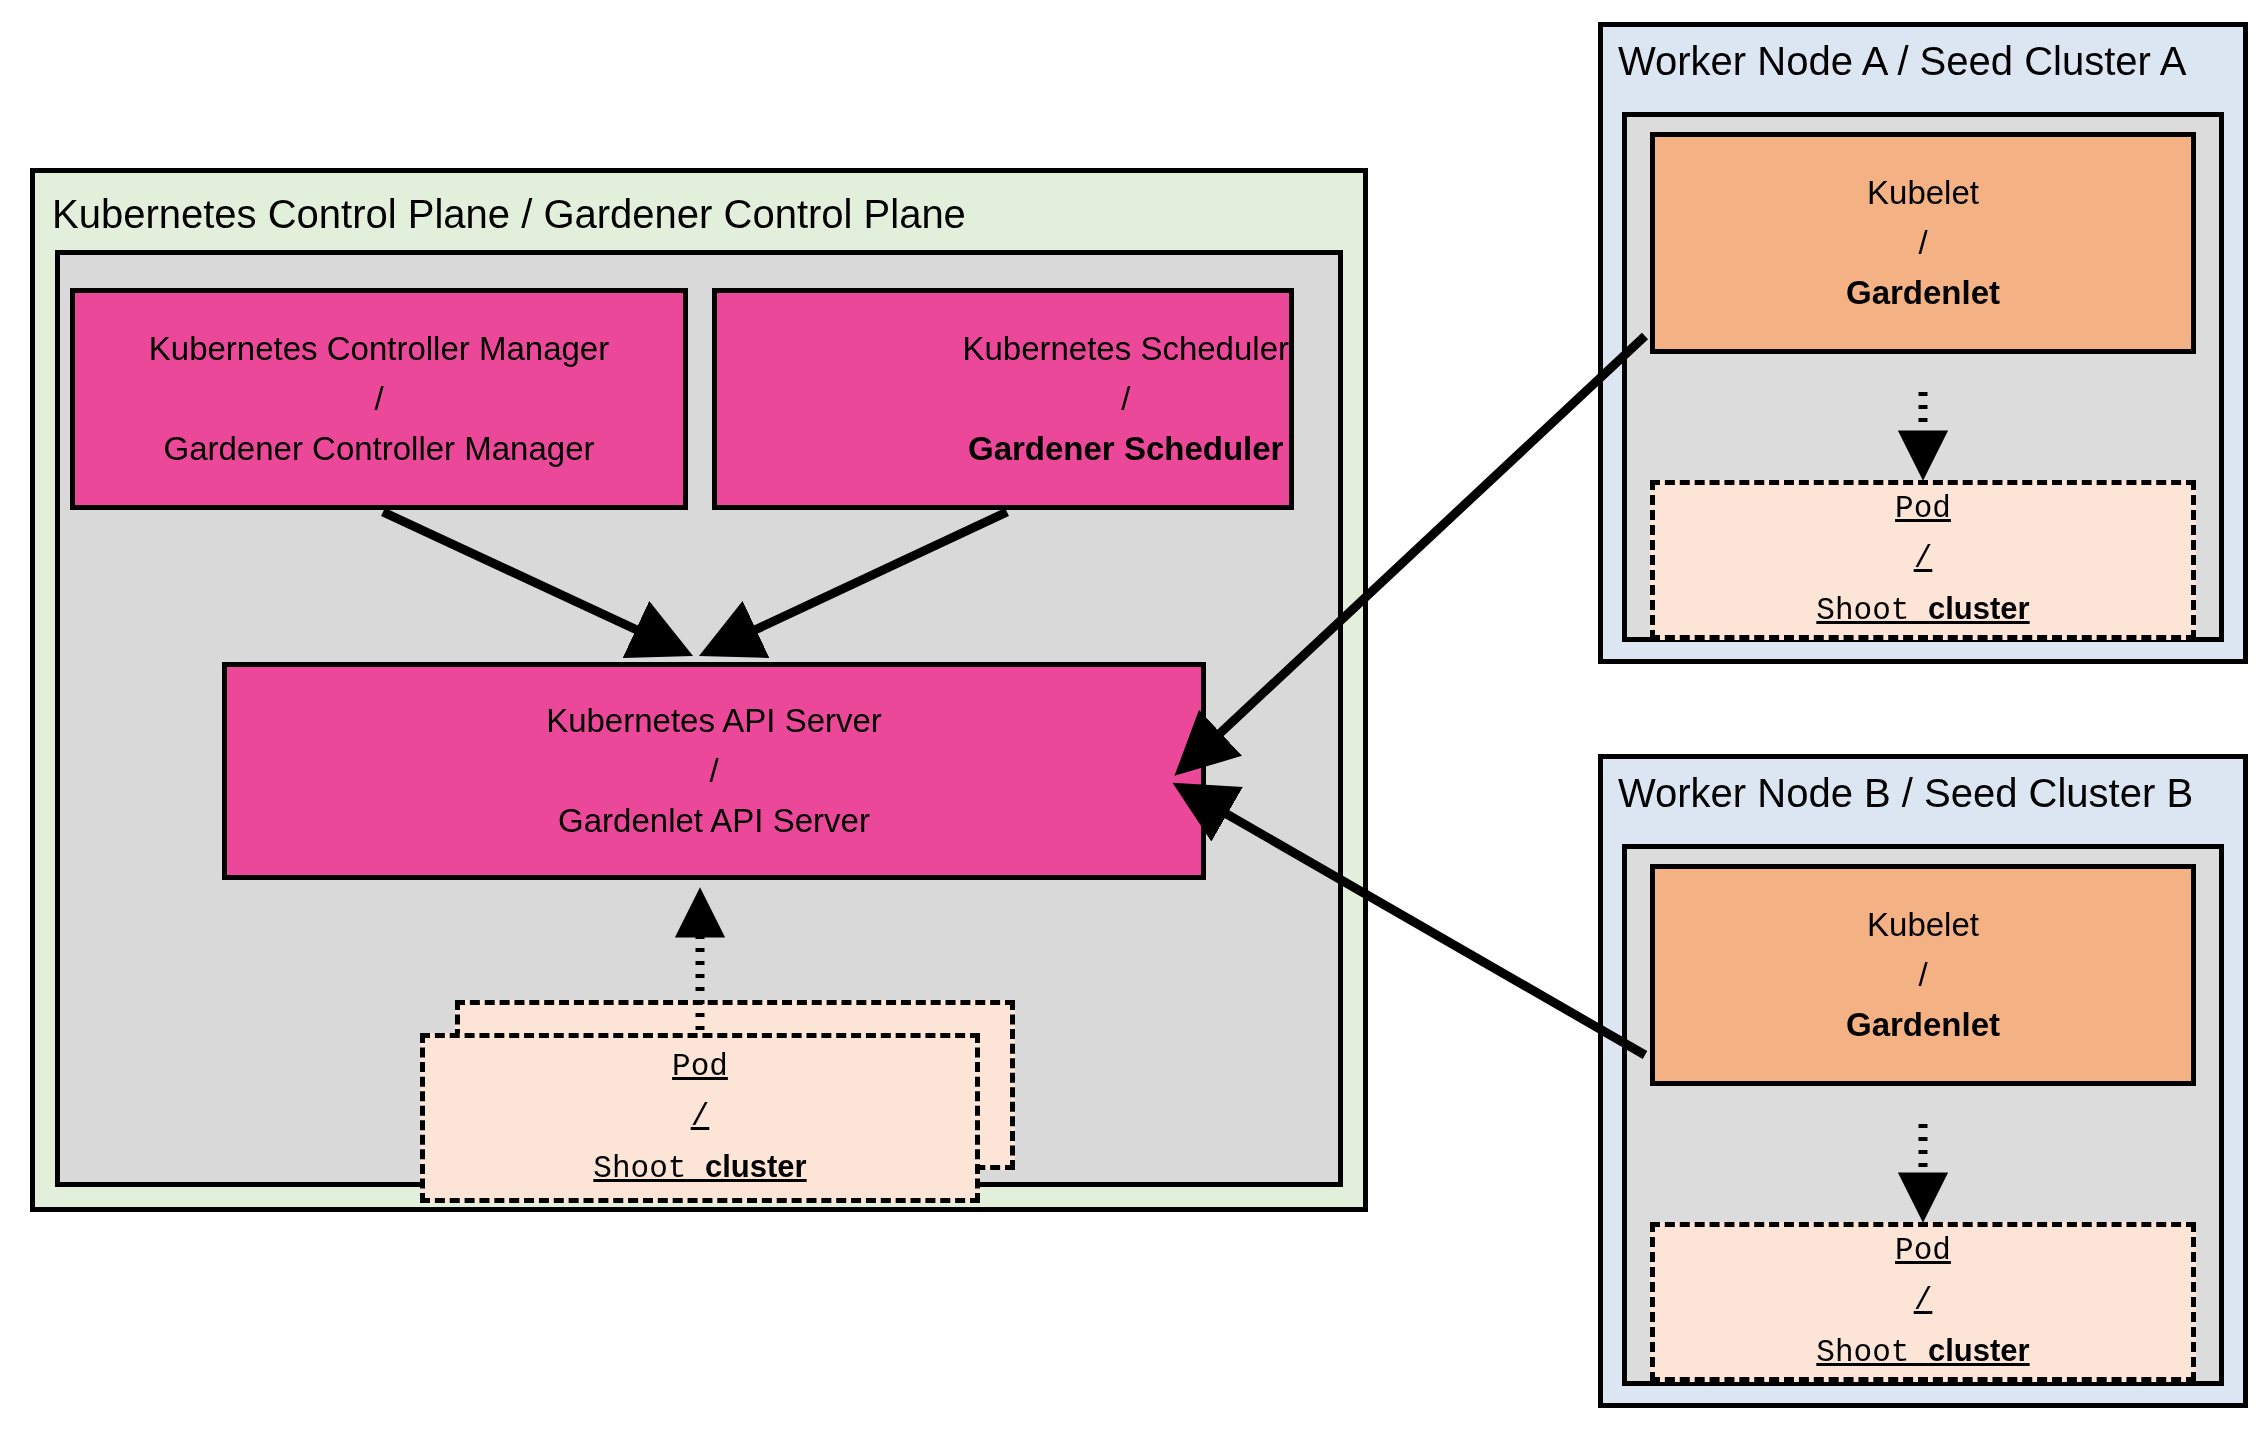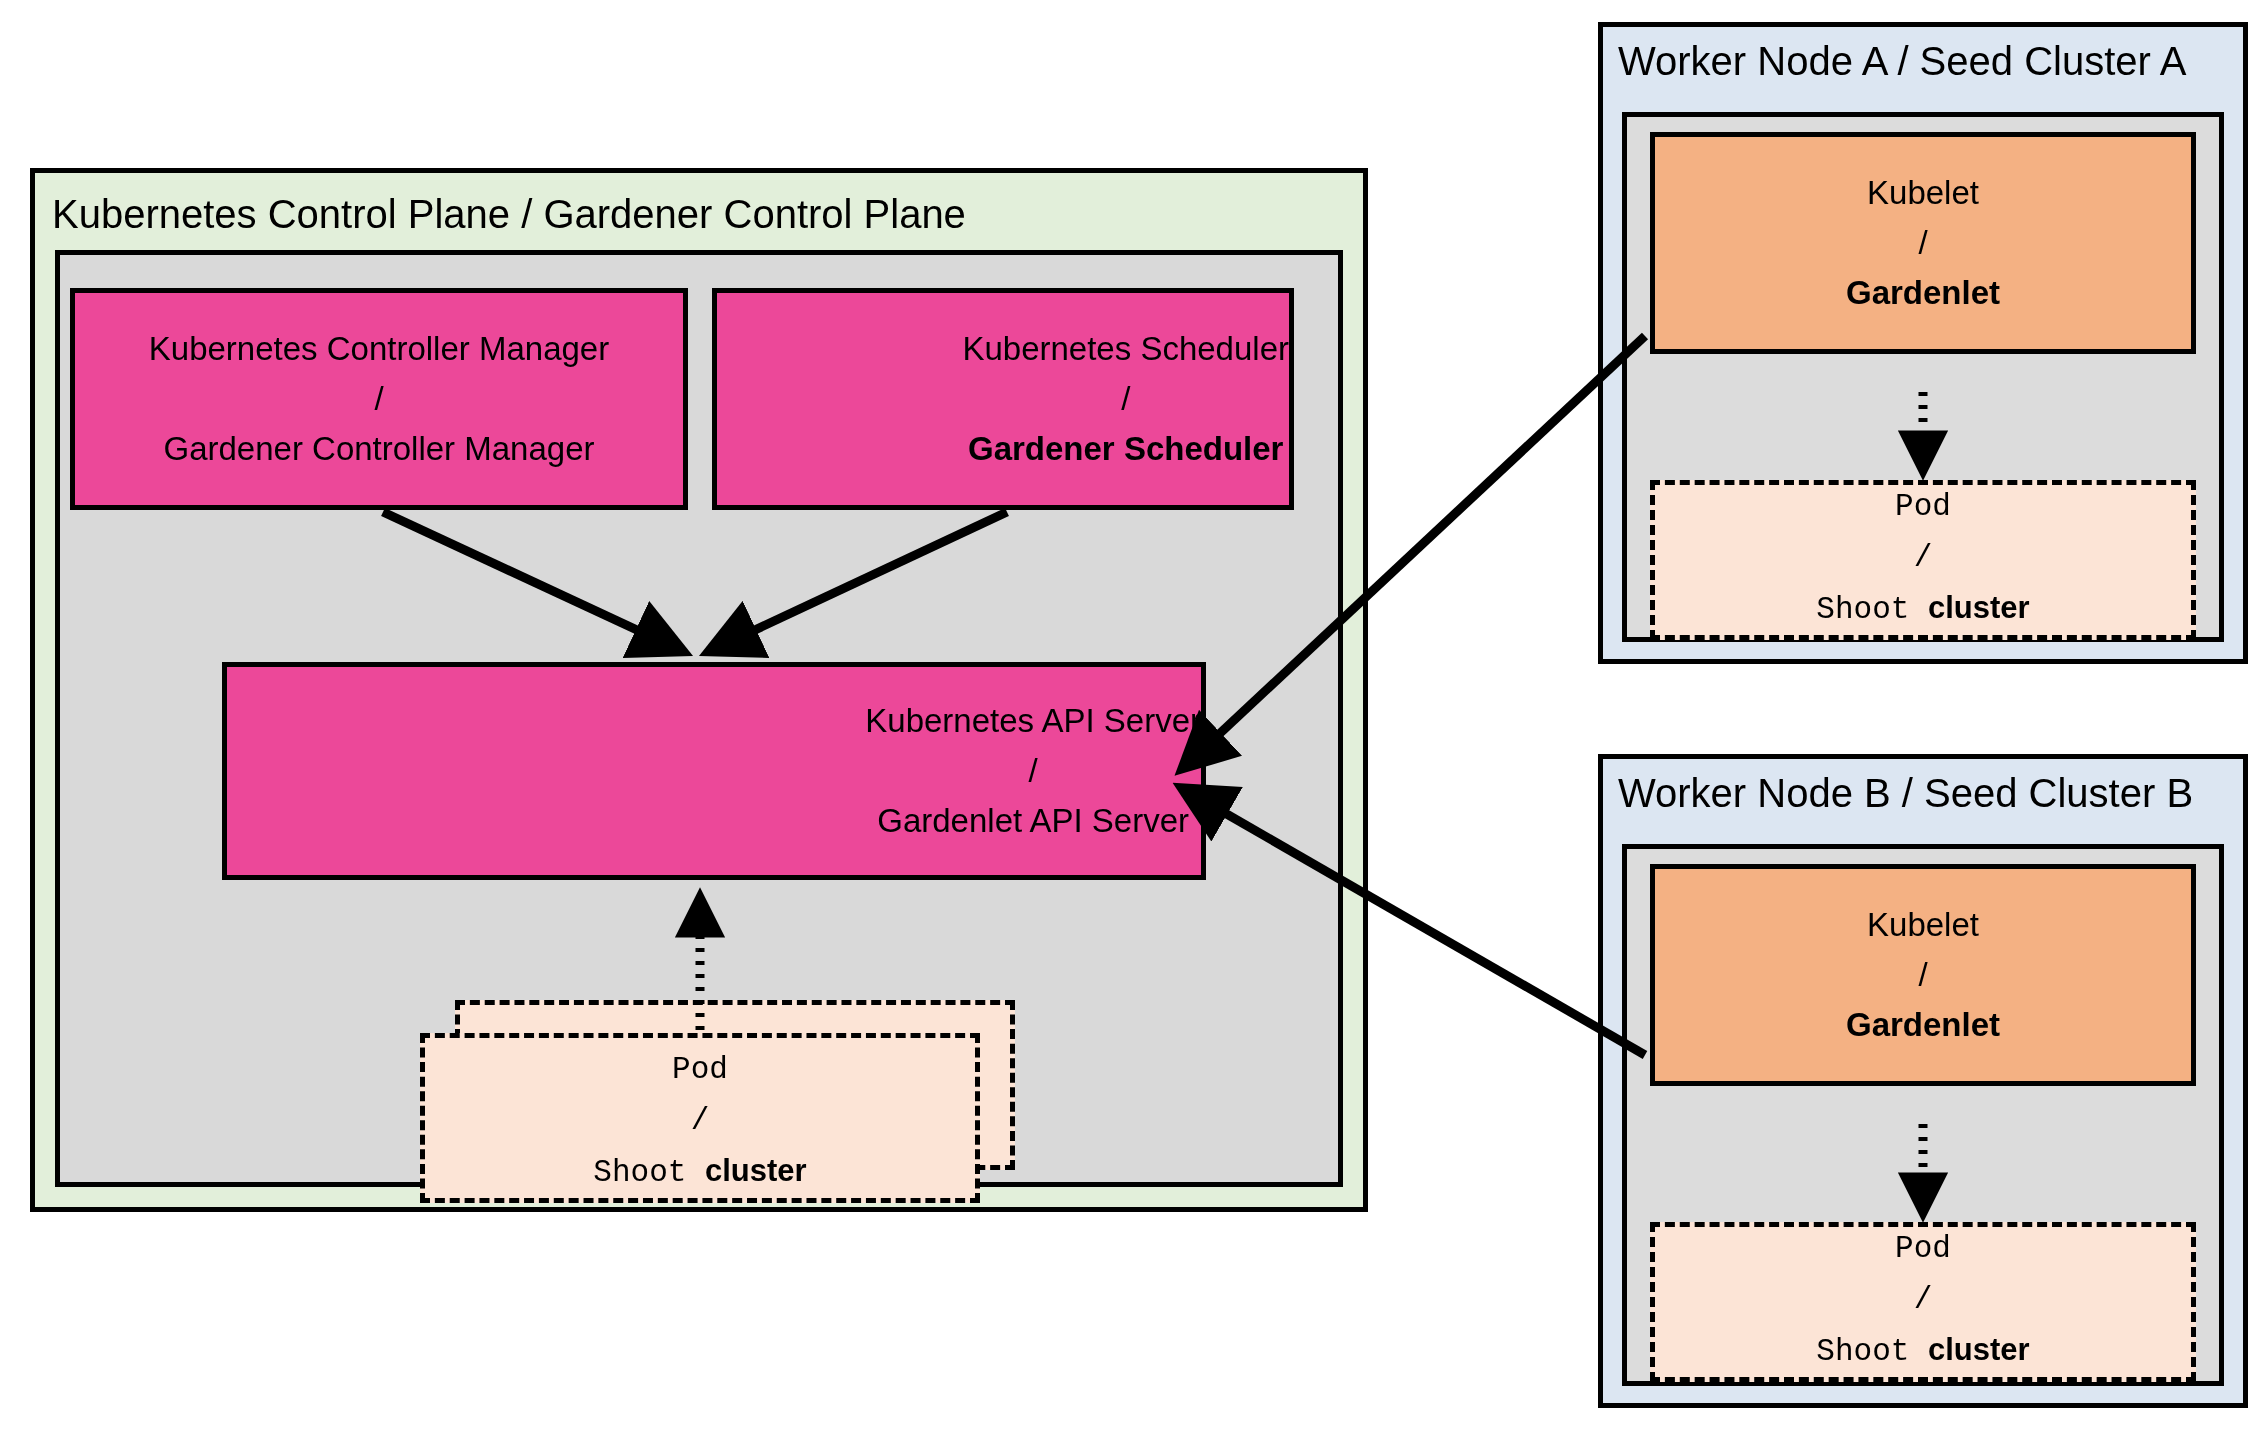--- a/index.html
+++ b/index.html
@@ -11,21 +11,21 @@
   .box{position:absolute;box-sizing:border-box;}
   .outer-green{background:#e2efda;border:5px solid #000;}
   .inner-gray{background:#d9d9d9;border:5px solid #000;}
   .leaf-green{background:#ec4899;border:5px solid #000;
               display:flex;align-items:center;justify-content:center;text-align:center;}
   .outer-blue{background:#dce6f2;border:5px solid #000;}
   .node-gray{background:#dcdcdc;border:5px solid #000;}
   .kubelet{background:#f4b183;border:5px solid #000;
            display:flex;align-items:center;justify-content:center;text-align:center;}
   .pod{background:#fce4d6;border:5px dashed #000;
-       display:flex;align-items:flex-end;justify-content:center;text-align:center;}
+       display:flex;align-items:center;justify-content:center;text-align:center;text-decoration:underline;}
   .pod-shadow{background:#fce4d6;border:5px dashed #000;}
 
   
   .panel-title{position:absolute;font-size:40px;line-height:1.05;
                font-family:"Liberation Sans","DejaVu Sans",sans-serif;
                font-stretch:condensed;white-space:nowrap;}
   .lbl{font-size:33px;line-height:1.52;font-stretch:condensed;
        font-family:"Liberation Sans","DejaVu Sans",sans-serif;}
   .lbl .b{font-weight:bold;}
   .mono{font-family:"Liberation Mono","DejaVu Sans Mono",monospace;
@@ -57,21 +57,21 @@
   </div>
 
   <div class="box leaf-green" style="left:712px;top:288px;width:582px;height:222px;justify-content:flex-end;">
     <div class="lbl">
       <span class="sep">Kubernetes Scheduler</span>
       <span class="sep">/</span>
       <span class="sep b">Gardener Scheduler</span>
     </div>
   </div>
 
-  <div class="box leaf-green" style="left:222px;top:662px;width:984px;height:218px;justify-content:flex-end;">
+  <div class="box leaf-green" style="left:222px;top:662px;width:984px;height:218px;">
     <div class="lbl">
       <span class="sep">Kubernetes API Server</span>
       <span class="sep">/</span>
       <span class="sep">Gardenlet API Server</span>
     </div>
   </div>
 
   <div class="box pod-shadow" style="left:455px;top:1000px;width:560px;height:170px;"></div>
   <div class="box pod" style="left:420px;top:1033px;width:560px;height:170px;">
     <div class="mono">

